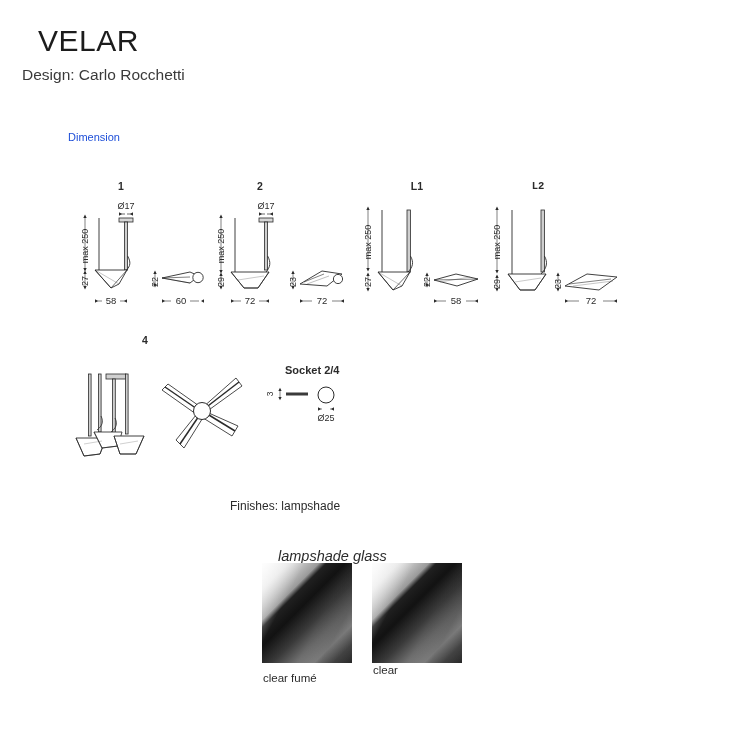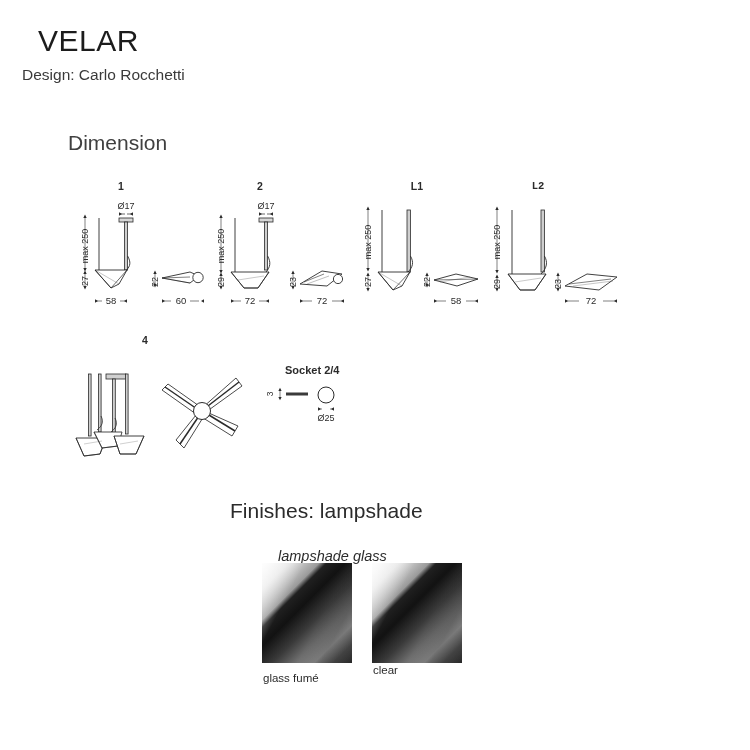--- a/index.html
+++ b/index.html
@@ -28,26 +28,26 @@
   #designer-credit {
     left: 22px; top: 66px;
     font-size: 15.5px;
     font-weight: 400;
     color: #3a3a3a;
   }
 
   
   #dimension-heading {
     left: 68px; top: 131px;
-    font-size: 21px;
-    color: #404040;
+    font-size: 11px;
+    color: #1d4ed8;
   }
   #finishes-heading {
     left: 230px; top: 499px;
-    font-size: 21px;
+    font-size: 12px;
     color: #2b2b2b;
   }
   #artistic-glass-label {
     left: 278px; top: 548px;
     font-size: 14.5px;
     font-style: italic;
     color: #2b2b2b;
   }
 
   
@@ -362,19 +362,19 @@
   </svg>
 </div>
 
 <div class="abs" id="finishes-heading">Finishes: lampshade</div>
 <div class="abs" id="artistic-glass-label">lampshade glass</div>
 
 <div class="swatch" style="left:262px; top:563px;">
   <div class="swatch-inner"></div>
   <div class="swatch-overlay"></div>
 </div>
-<div class="swatch-label" style="left:263px; top:672px;">glass fumé</div>
+<div class="swatch-label" style="left:263px; top:672px;">clear fumé</div>
 
 <div class="swatch" style="left:372px; top:563px;">
   <div class="swatch-inner"></div>
   <div class="swatch-overlay"></div>
 </div>
 <div class="swatch-label" style="left:373px; top:664px;">clear</div>
 
 </body></html>

